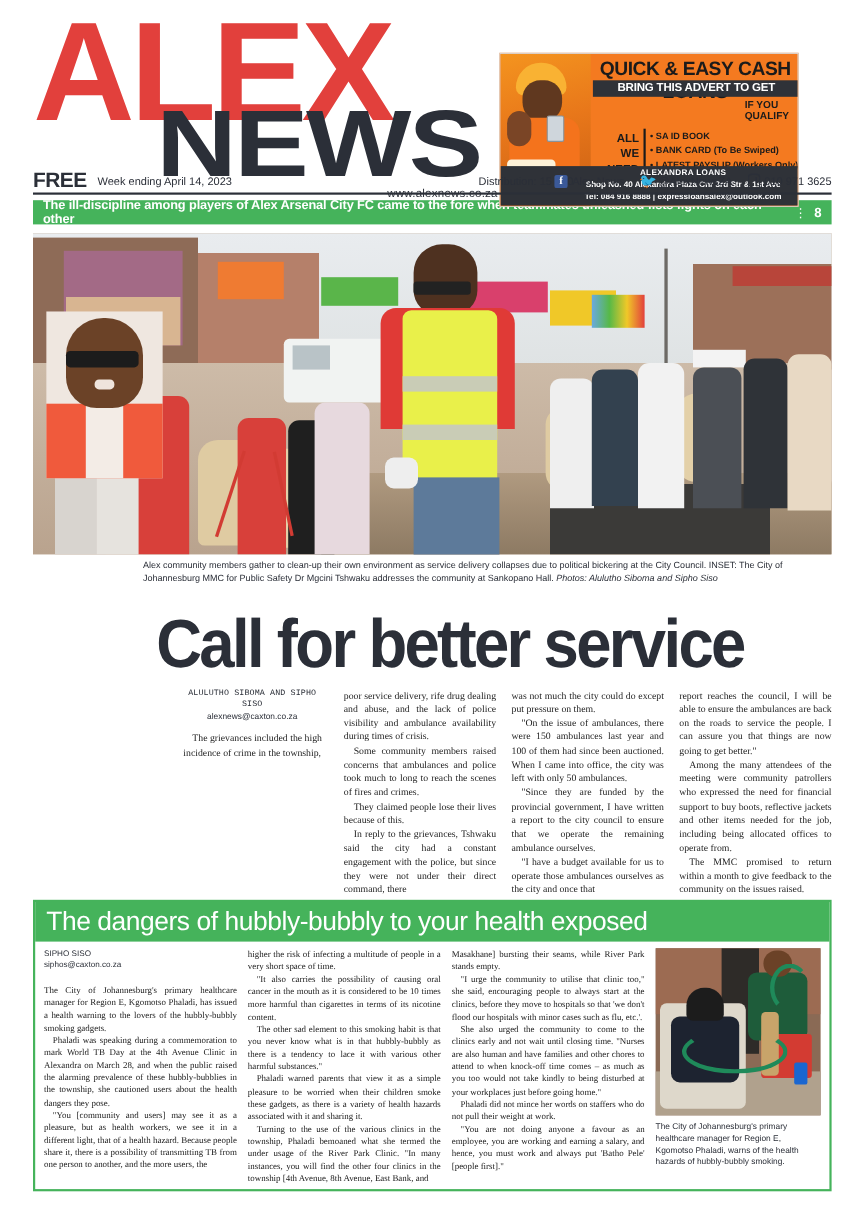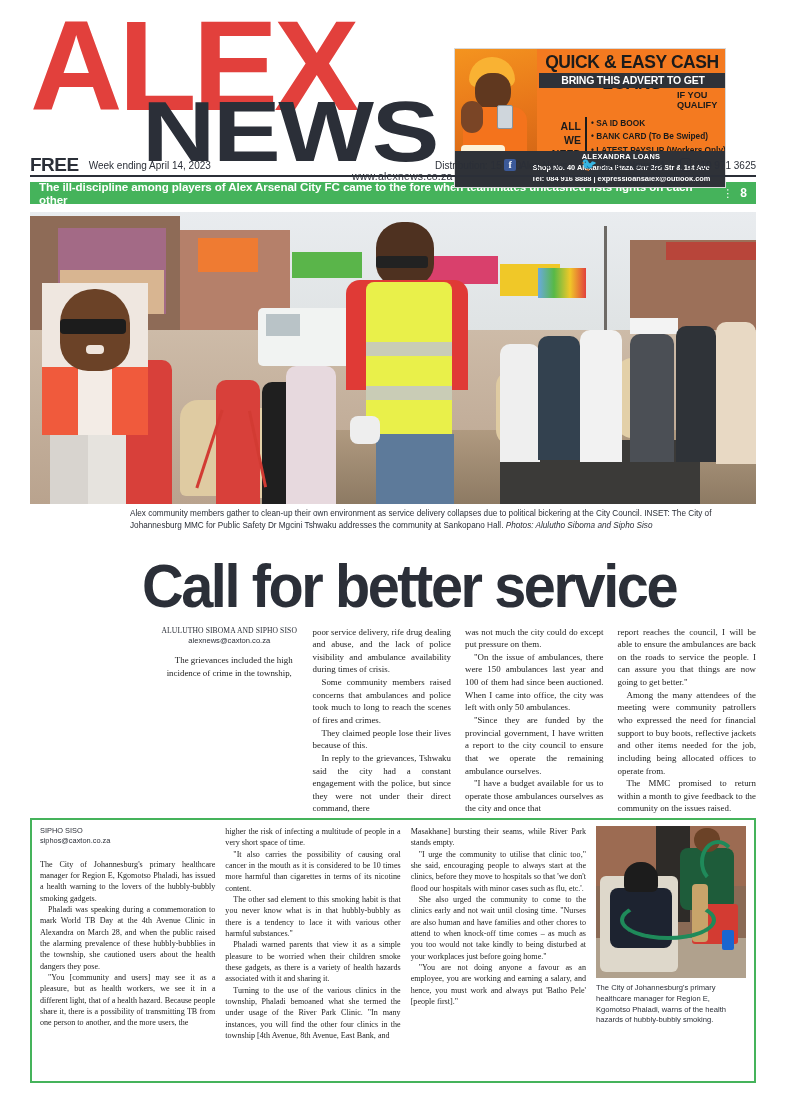--- a/index.html
+++ b/index.html
@@ -194,21 +194,21 @@
     letter-spacing: -2.6px; line-height: 0.96;
     transform: scaleX(0.93); transform-origin: left center;
   }
 
   
   .article1 { position: relative; margin-top: 10px; display: flex; gap: 14px;
     padding-left: 130px; }
   .a1-col { width: 140px; font-family: "Liberation Serif", serif;
     font-size: 8.9px; line-height: 1.42; color: #1c1c1c; text-align: justify; }
   .a1-col.first { text-align: center; }
-  .byline-name { font-family: Liberation Serif, serif; font-size: 7.6px;
+  .byline-name { font-family: Liberation Mono, monospace; font-size: 7.6px;
     color: #2b2f38; letter-spacing: 0.1px; }
   .byline-mail { font-family: "Liberation Sans", sans-serif; font-size: 7.6px;
     color: #2b2f38; margin-bottom: 7px; }
   .a1-col p { margin-bottom: 0; }
   .a1-col p.ind { text-indent: 9px; }
 
   
   .section2 { position: absolute; left: 30px; top: 818px; width: 726px; height: 265px;
     border: 2px solid #45b35b; }
   .sec2-head { height: 36px; background: #45b35b; display: flex; align-items: center;
@@ -413,39 +413,43 @@
       <p class="ind">"I have a budget available for us to operate those ambulances ourselves as the city and once that</p>
     </div>
     <div class="a1-col">
       <p>report reaches the council, I will be able to ensure the ambulances are back on the roads to service the people. I can assure you that things are now going to get better."</p>
       <p class="ind">Among the many attendees of the meeting were community patrollers who expressed the need for financial support to buy boots, reflective jackets and other items needed for the job, including being allocated offices to operate from.</p>
       <p class="ind">The MMC promised to return within a month to give feedback to the community on the issues raised.</p>
     </div>
   </div>
 
   <div class="section2">
+    <div class="sec2-head">
+      <h2>The dangers of hubbly-bubbly to your health exposed</h2>
+    </div>
     <div class="sec2-body">
       <div class="a2-col">
         <div class="b2-name">SIPHO SISO</div>
         <div class="b2-mail">siphos@caxton.co.za</div>
         <p>The City of Johannesburg's primary healthcare manager for Region E, Kgomotso Phaladi, has issued a health warning to the lovers of the hubbly-bubbly smoking gadgets.</p>
         <p class="ind">Phaladi was speaking during a commemoration to mark World TB Day at the 4th Avenue Clinic in Alexandra on March 28, and when the public raised the alarming prevalence of these hubbly-bubblies in the township, she cautioned users about the health dangers they pose.</p>
         <p class="ind">"You [community and users] may see it as a pleasure, but as health workers, we see it in a different light, that of a health hazard. Because people share it, there is a possibility of transmitting TB from one person to another, and the more users, the</p>
       </div>
       <div class="a2-col">
         <p>higher the risk of infecting a multitude of people in a very short space of time.</p>
         <p class="ind">"It also carries the possibility of causing oral cancer in the mouth as it is considered to be 10 times more harmful than cigarettes in terms of its nicotine content.</p>
         <p class="ind">The other sad element to this smoking habit is that you never know what is in that hubbly-bubbly as there is a tendency to lace it with various other harmful substances."</p>
         <p class="ind">Phaladi warned parents that view it as a simple pleasure to be worried when their children smoke these gadgets, as there is a variety of health hazards associated with it and sharing it.</p>
         <p class="ind">Turning to the use of the various clinics in the township, Phaladi bemoaned what she termed the under usage of the River Park Clinic. "In many instances, you will find the other four clinics in the township [4th Avenue, 8th Avenue, East Bank, and</p>
       </div>
       <div class="a2-col">
         <p>Masakhane] bursting their seams, while River Park stands empty.</p>
         <p class="ind">"I urge the community to utilise that clinic too," she said, encouraging people to always start at the clinics, before they move to hospitals so that 'we don't flood our hospitals with minor cases such as flu, etc.'.</p>
         <p class="ind">She also urged the community to come to the clinics early and not wait until closing time. "Nurses are also human and have families and other chores to attend to when knock-off time comes – as much as you too would not take kindly to being disturbed at your workplaces just before going home."</p>
+        <p class="ind">Phaladi did not mince her words on staffers who do not pull their weight at work.</p>
         <p class="ind">"You are not doing anyone a favour as an employee, you are working and earning a salary, and hence, you must work and always put 'Batho Pele' [people first]."</p>
       </div>
       <div class="photo2-wrap">
         <div class="photo2">
           <div class="p2-wall"></div>
           <div class="p2-door"></div>
           <div class="p2-ground"></div>
           <div class="p2-chair"></div>
           <div class="p2-p1-body"></div>
           <div class="p2-p1-head"></div>

